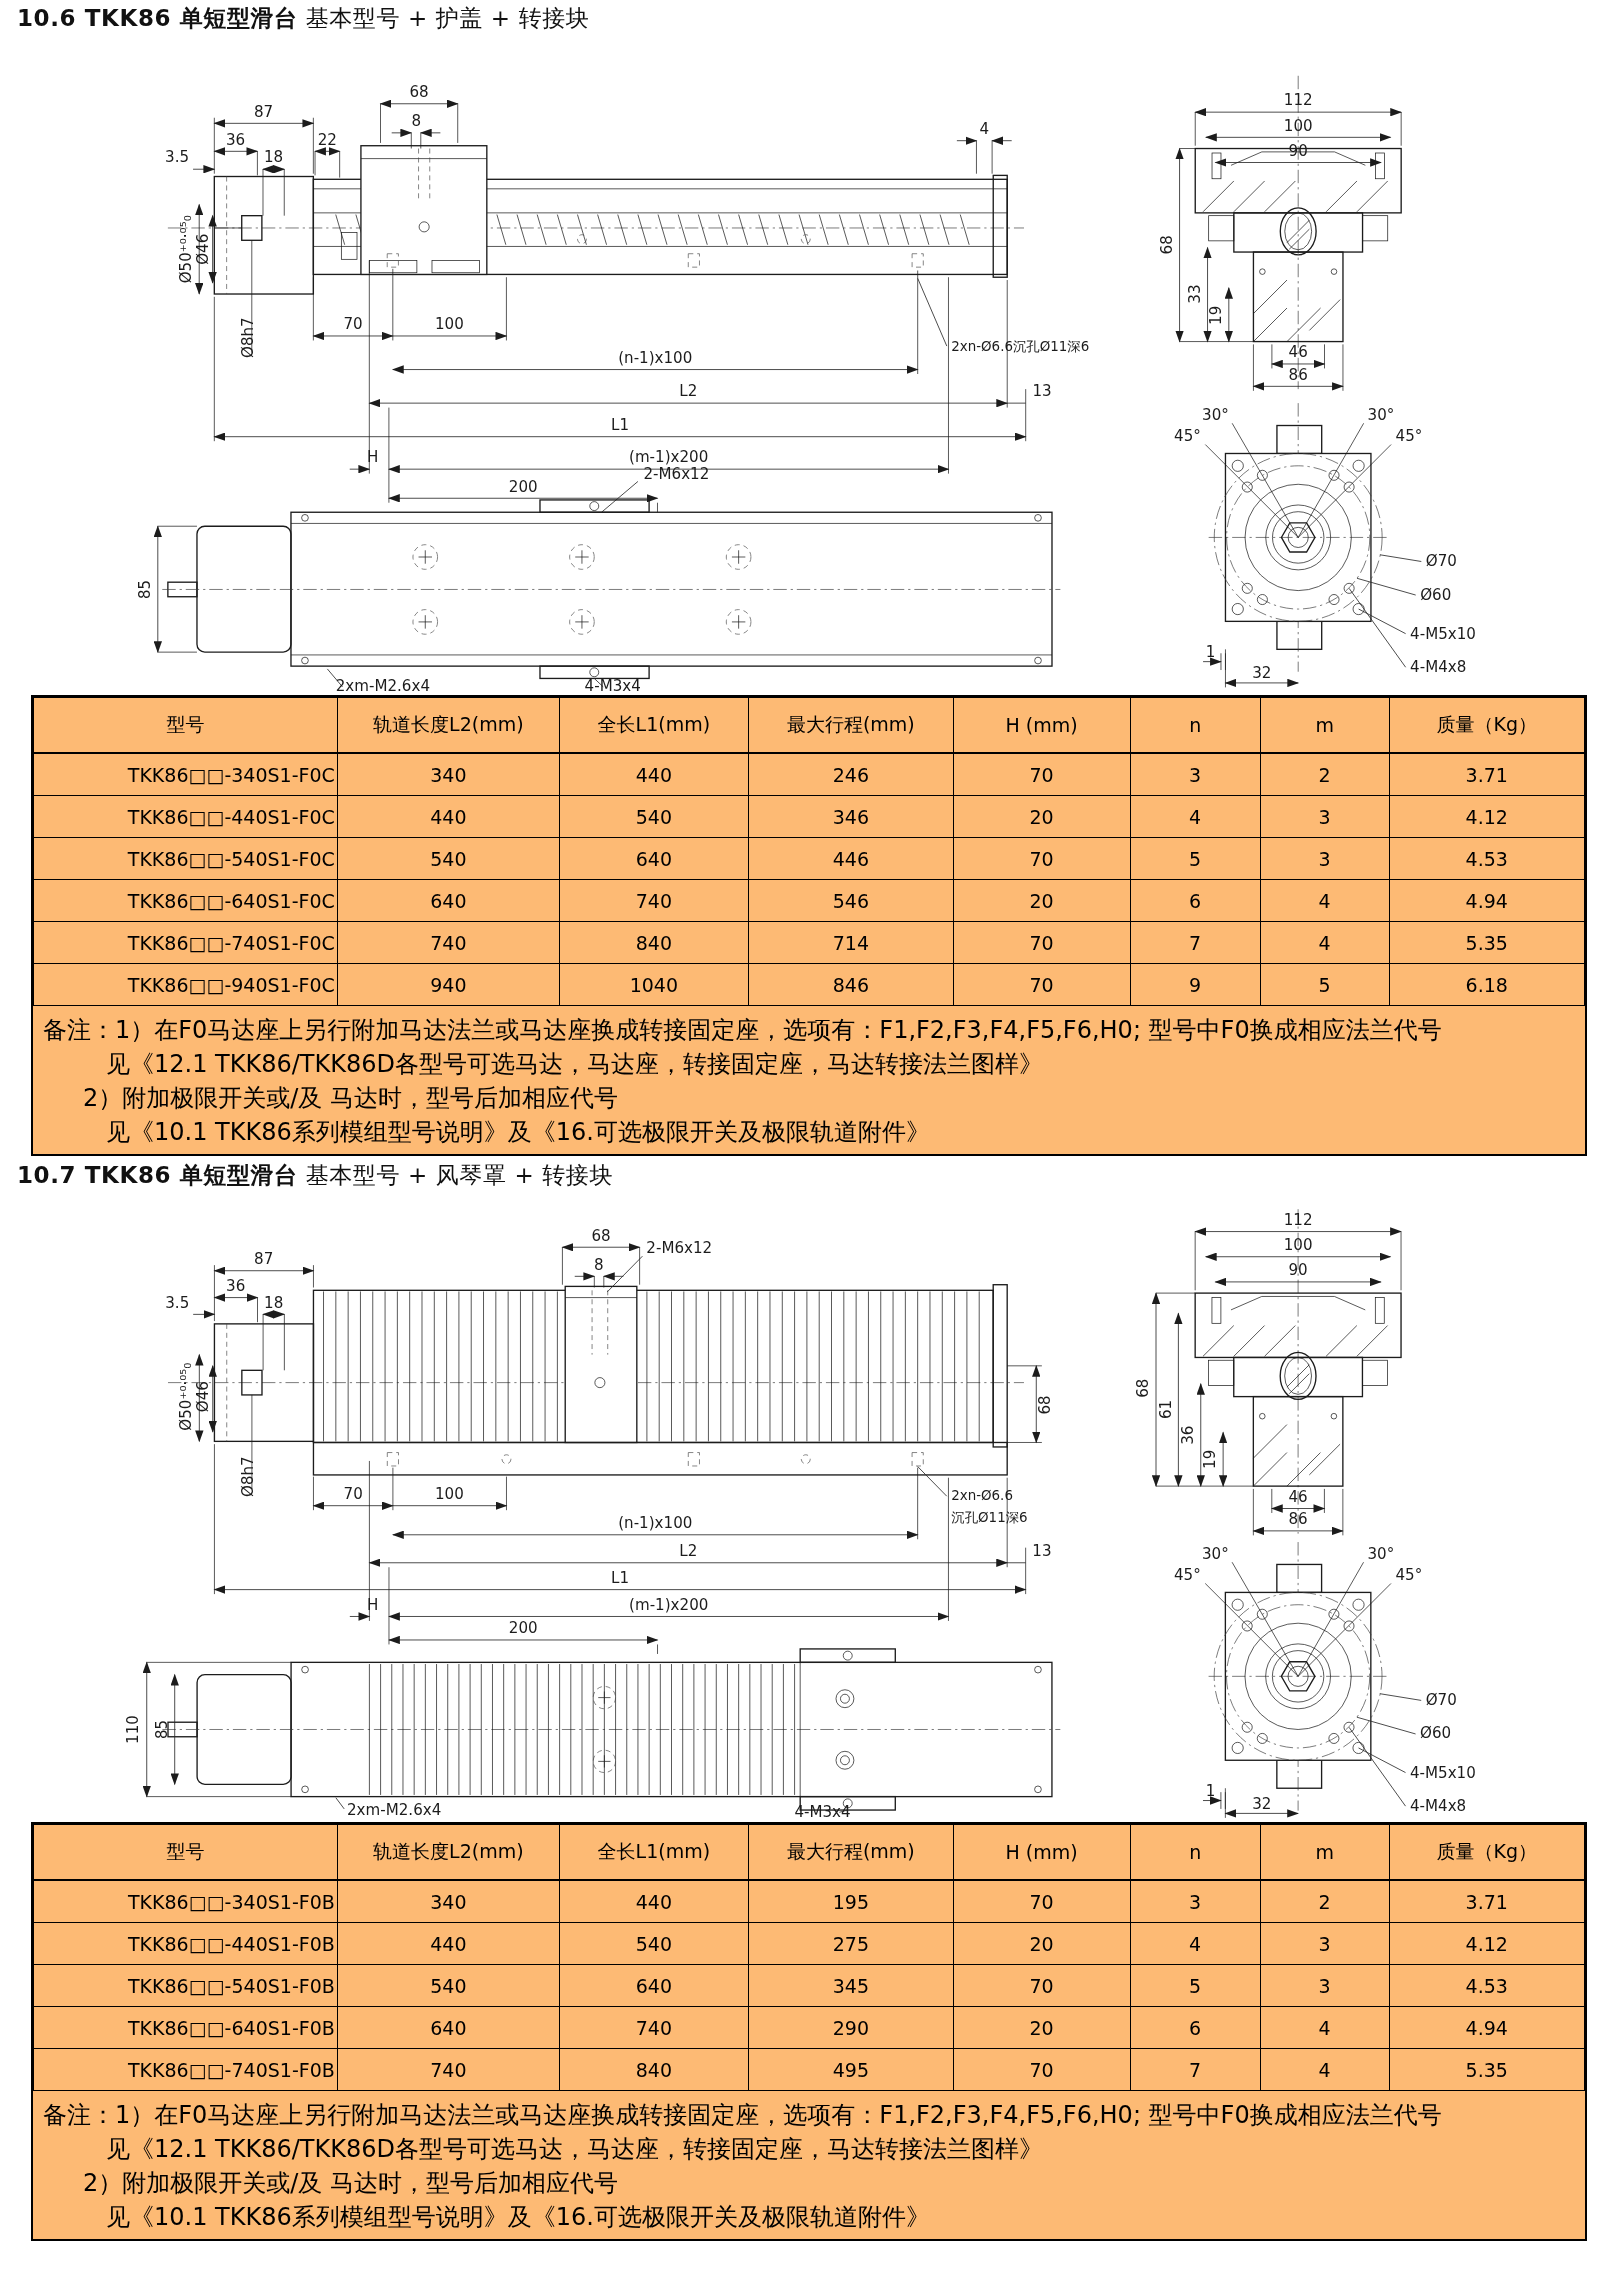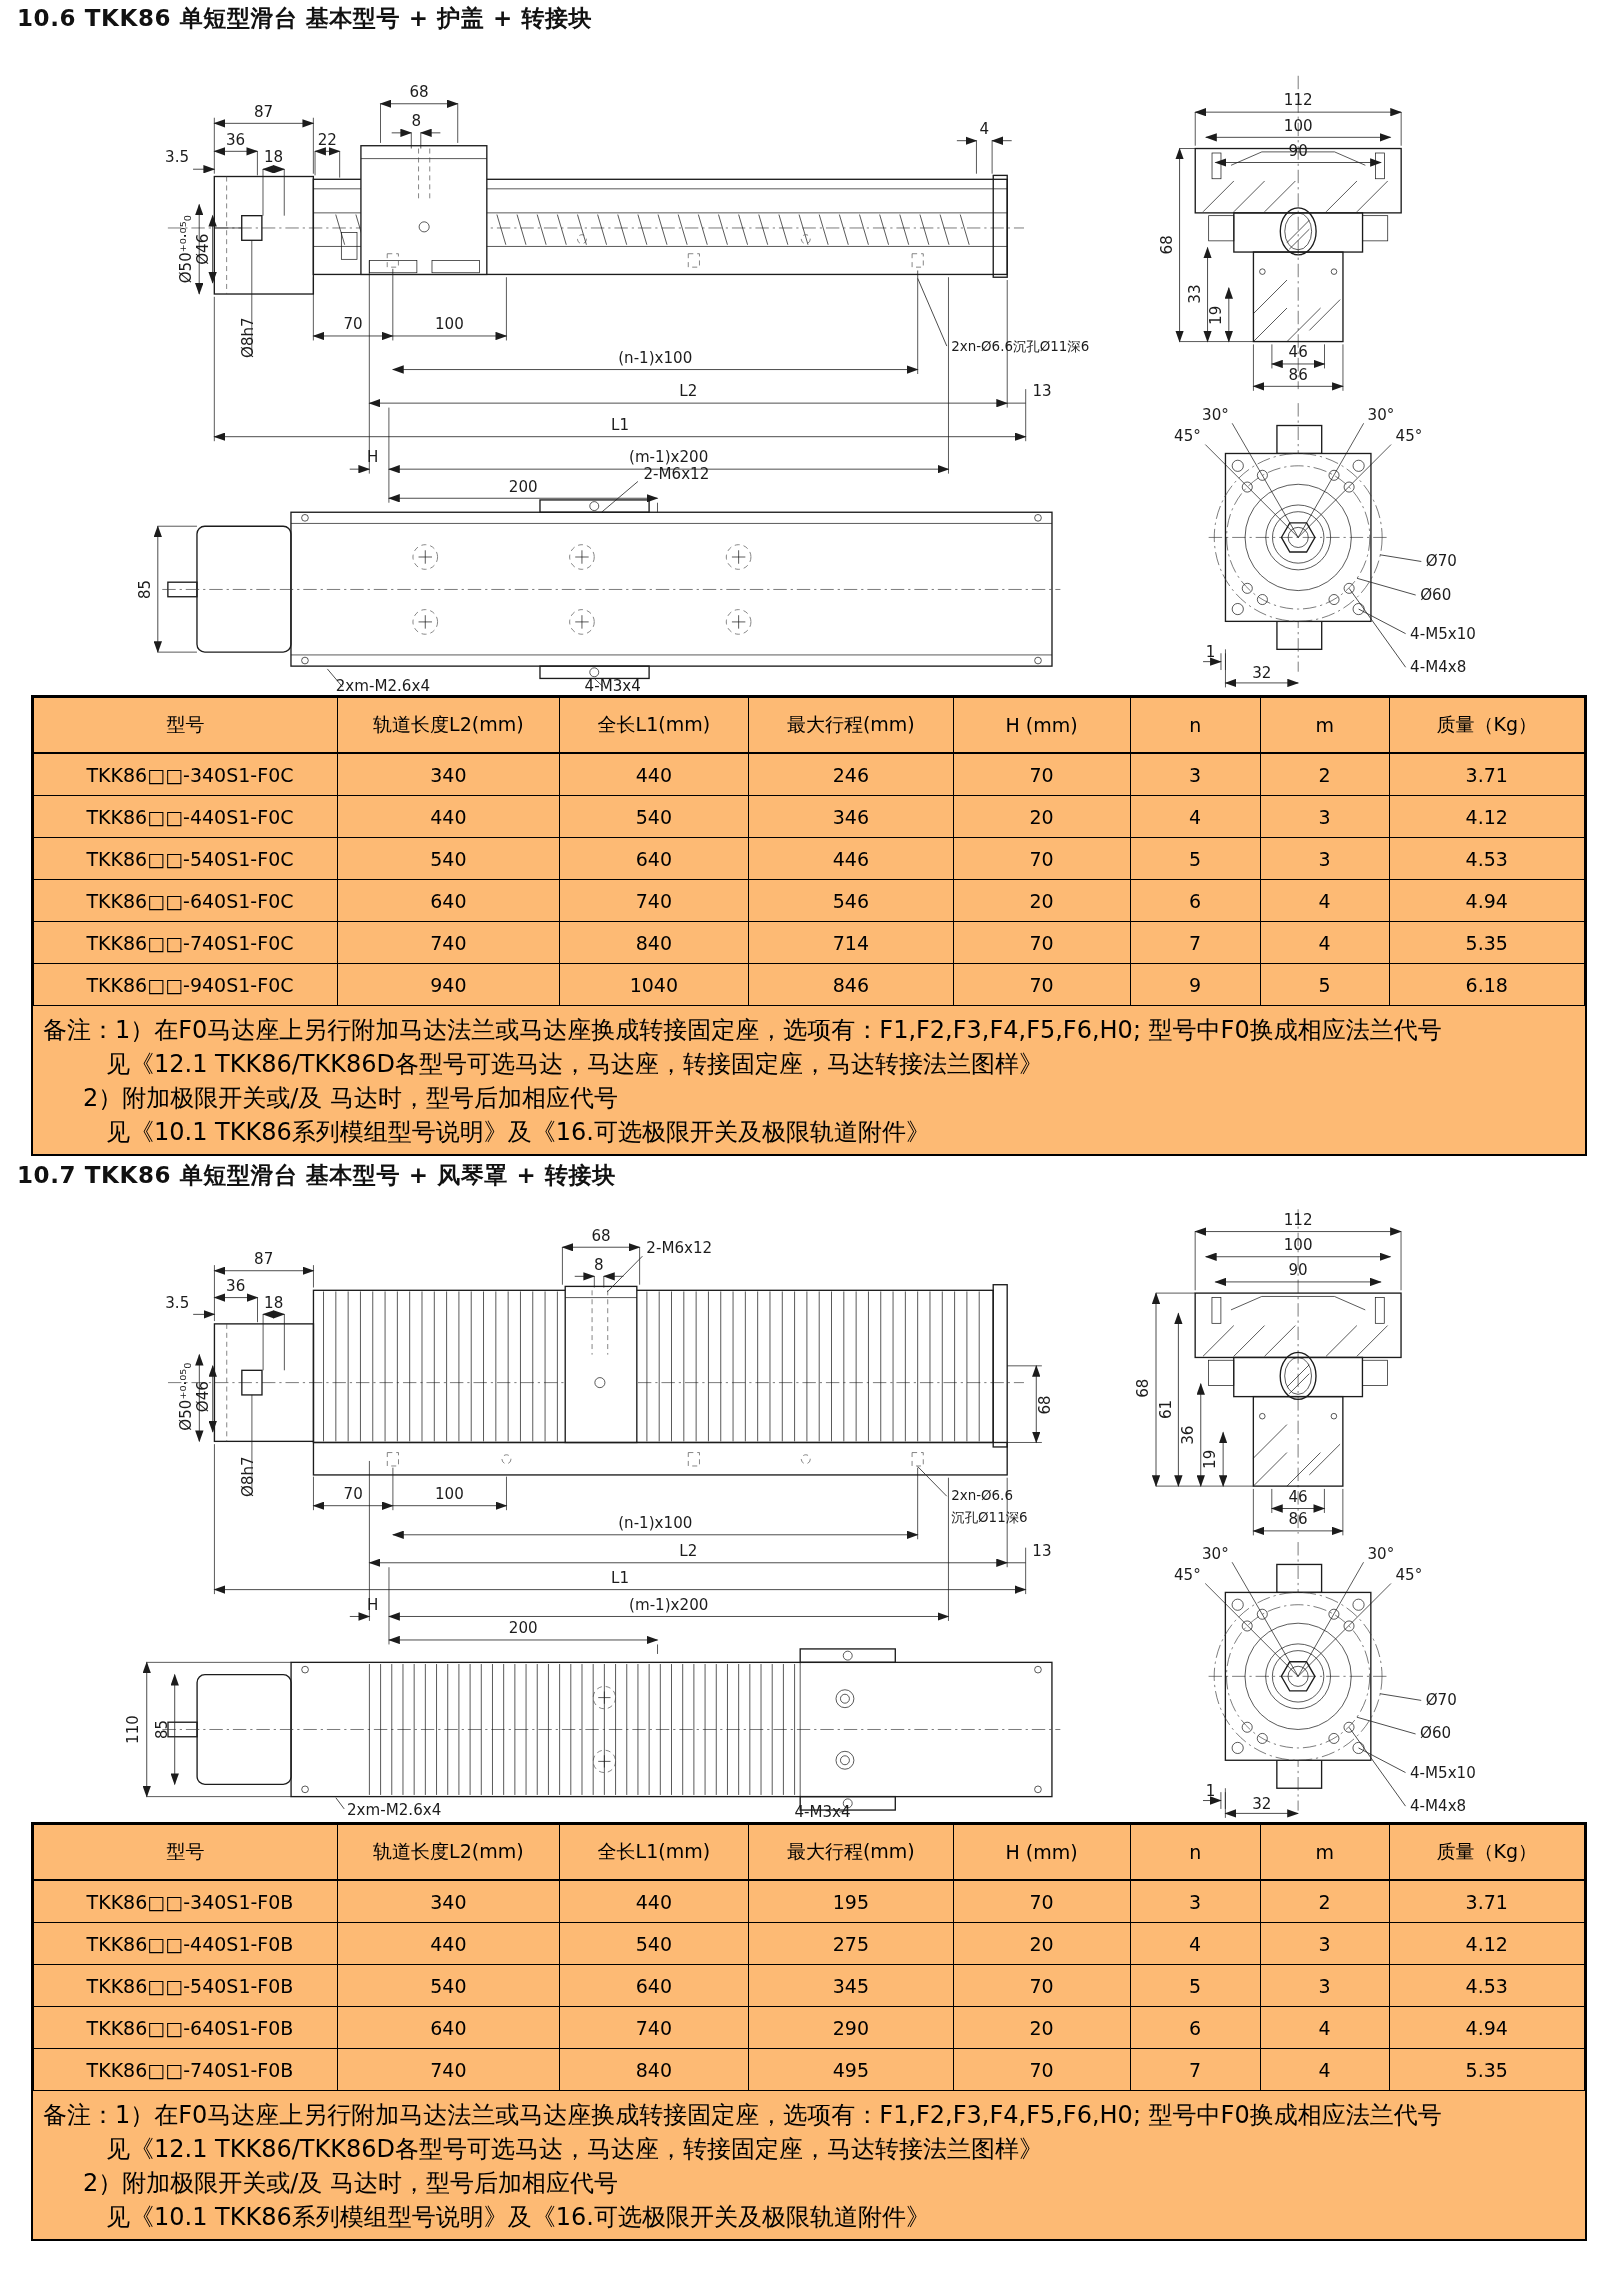--- a/index.html
+++ b/index.html
@@ -1,39 +1,39 @@
 <!DOCTYPE html>
 <html style="font-size:9px"><head>
 <meta charset="utf-8">
 <style>
   html,body{margin:0;padding:0;background:#e8e8e8}
   .page{position:relative;width:1611px;height:2295px;background:#ffffff;
         font-family:"DejaVu Sans",sans-serif;color:#111;overflow:hidden}
   .h{position:absolute;left:17px;font-size:23px;letter-spacing:0.6px;white-space:nowrap}
   .h .b{font-weight:bold}
-  .h .r{font-weight:bold}
+  .h .r{font-weight:normal}
   .drw{position:absolute;left:0}
   
   .ln{stroke:#1c1c1c;fill:none;stroke-width:2.4}
   .fw{stroke:#1c1c1c;fill:#fff;stroke-width:2.4}
   .tn{stroke:#1c1c1c;fill:none;stroke-width:1.3}
   .cl{stroke:#3a3a3a;fill:none;stroke-width:1.2;stroke-dasharray:24 7 4 7}
   .hd{stroke:#4a4a4a;fill:none;stroke-width:1.2;stroke-dasharray:9 7}
   .dm{stroke:#2a2a2a;fill:none;stroke-width:1.5}
   .ld{stroke:#2a2a2a;fill:none;stroke-width:1.5}
   .dt{font-family:"DejaVu Sans",sans-serif;font-size:27px;fill:#1c1c1c;text-anchor:middle}
   .st{text-anchor:start}.en{text-anchor:end}.sm{font-size:24px}
   
   .tbox{position:absolute;left:31px;width:1552px;border:2.2px solid #000;background:#fdba74}
   table.spec{border-collapse:collapse;width:100%;table-layout:fixed;font-size:19px;color:#000}
   table.spec th,table.spec td{border:1.7px solid #000;text-align:center;font-weight:normal;
         padding:0 2.2px;overflow:hidden;white-space:nowrap}
   table.spec th{height:54px;border-bottom:2.8px solid #000}
   table.spec td{height:41px}
-  table.spec td.model{text-align:center;padding-left:11.2px}
+  table.spec td.model{text-align:right;padding-left:11.2px}
   .c0{width:19.6%}.c1{width:14.3%}.c2{width:12.2%}.c3{width:13.2%}
   .c4{width:11.4%}.c5{width:8.4%}.c6{width:8.3%}.c7{width:12.6%}
   .notes{padding:6.7px 10px 5.6px 10px;font-size:24px;line-height:34px;color:#000}
   .nl{white-space:nowrap}
   .ind1,.ind3{padding-left:63px}
   .ind2{padding-left:40px}
 </style>
 </head>
 <body>
 

